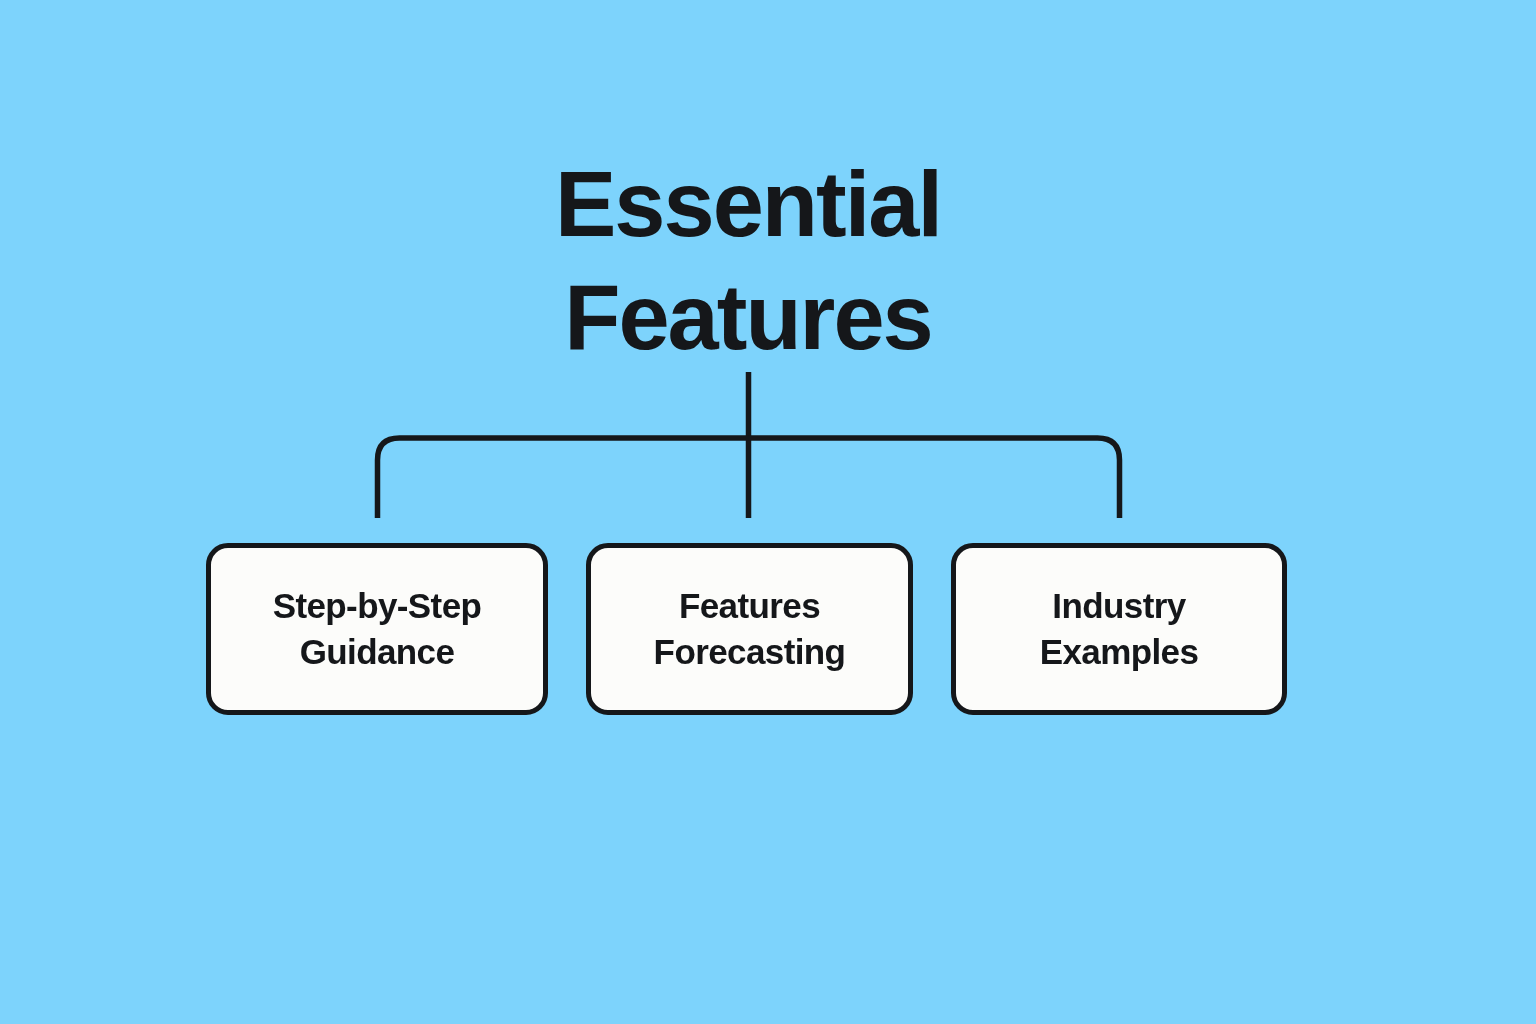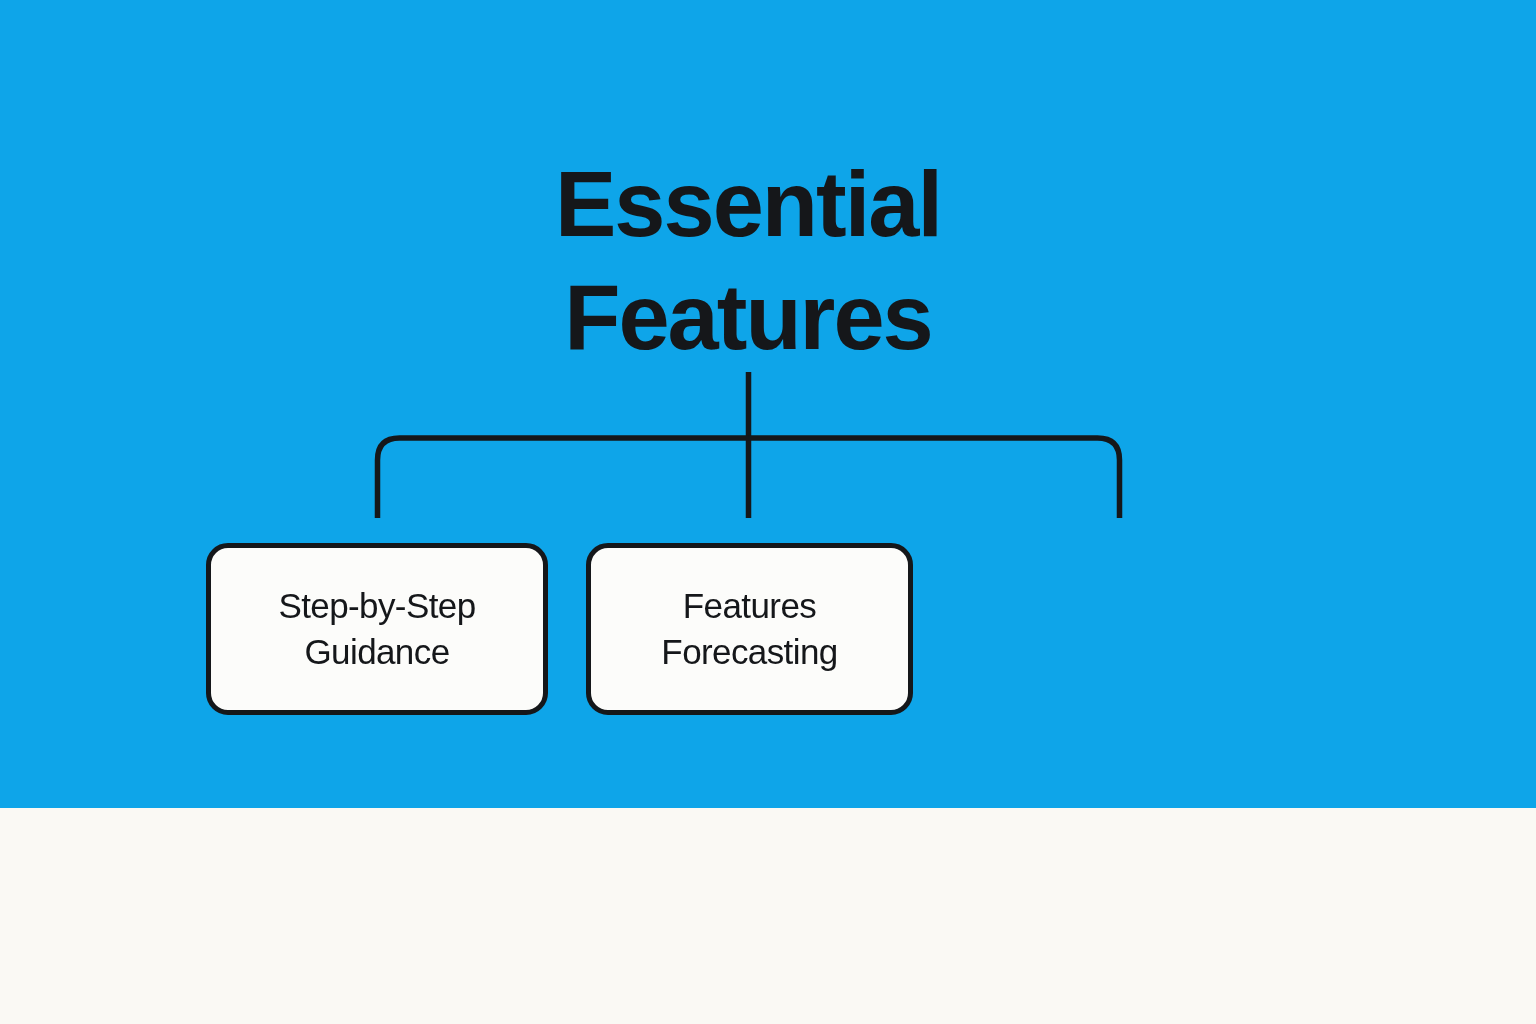--- a/index.html
+++ b/index.html
@@ -12,22 +12,22 @@
 
   body {
     background: #faf9f4;
     font-family: "Liberation Sans", sans-serif;
     position: relative;
   }
 
   #canvas {
     position: relative;
     width: 1536px;
-    height: 808px;
-    background: #0ea5e9;
+    height: 1024px;
+    background: #7dd3fc;
   }
 
   
   #diagram-title {
     position: absolute;
     left: 0;
     top: 148px;
     width: 1496px;              
     text-align: center;
     font-size: 92px;
@@ -66,21 +66,21 @@
     background: #fcfcfa;
     display: flex;
     align-items: center;
     justify-content: center;
     text-align: center;
   }
 
   .node-label {
     font-size: 35px;
     line-height: 46px;
-    font-weight: 400;
+    font-weight: 700;
     letter-spacing: -0.6px;
     color: #15171a;
     white-space: pre-line;
     padding: 0 10px;
     font-family: "Liberation Sans", sans-serif;
   }
 
   #node-box-0 { left: 206px; width: 342px; }
   #node-box-1 { left: 586px; width: 327px; }
   #node-box-2 { left: 951px; width: 336px; }
@@ -104,14 +104,18 @@
   <div class="node-box" id="node-box-0">
     <span class="node-label">Step-by-Step
 Guidance</span>
   </div>
 
   <div class="node-box" id="node-box-1">
     <span class="node-label">Features
 Forecasting</span>
   </div>
 
+  <div class="node-box" id="node-box-2">
+    <span class="node-label">Industry
+Examples</span>
+  </div>
 
 </div>
 
 </body></html>

